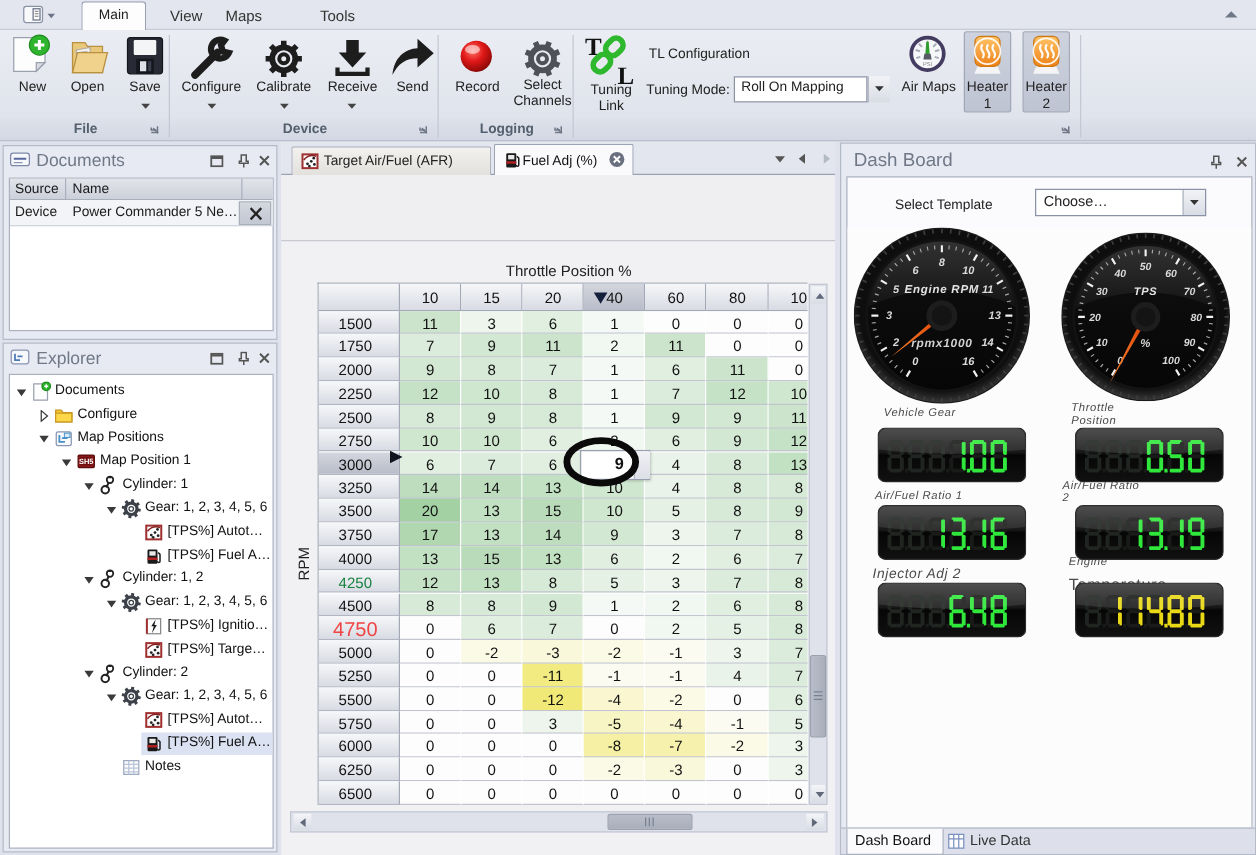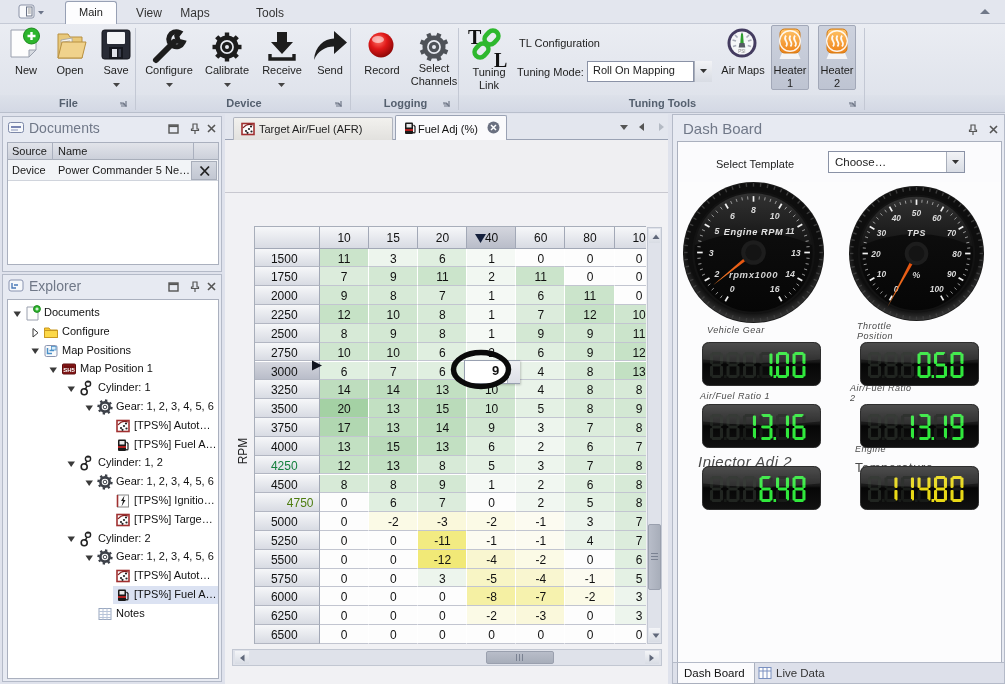--- a/index.html
+++ b/index.html
@@ -46,21 +46,20 @@
     </div>
 <div class="abs" style="left:350px;top:28px;width:1px;height:82px;background:#c3c8d4"></div>
 <div class="txt" style="left:353px;top:97px;width:105px;text-align:center;font-size:11px;font-weight:bold;color:#55606f">Logging</div>
 <div class="abs" style="left:442px;top:99px">
       <svg width="10" height="10">
         <path d="M2 3 L2 5 L6 5 M7 2 L7 7 L2 7" stroke="#707888" stroke-width="1.2" fill="none"></path>
         <path d="M3.5 3.5 L7.5 7.5" stroke="#707888" stroke-width="1.2"></path>
       </svg>
     </div>
 <div class="abs" style="left:458px;top:28px;width:1px;height:82px;background:#c3c8d4"></div>
-<div class="txt" style="left:461px;top:97px;width:403px;text-align:center;font-size:11px;font-weight:bold;color:#55606f">Tuning Tools</div>
 <div class="abs" style="left:848px;top:99px">
       <svg width="10" height="10">
         <path d="M2 3 L2 5 L6 5 M7 2 L7 7 L2 7" stroke="#707888" stroke-width="1.2" fill="none"></path>
         <path d="M3.5 3.5 L7.5 7.5" stroke="#707888" stroke-width="1.2"></path>
       </svg>
     </div>
 <div class="abs" style="left:864px;top:28px;width:1px;height:82px;background:#c3c8d4"></div>
 <div class="abs" style="left:8px;top:27px">
       <svg width="38" height="36">
 <path d="M3 3 L28 3 L28 23 L21 30 L3 30 Z" fill="#fdfdfd" stroke="#9aa0ae"></path>
@@ -617,20 +616,21 @@
       <svg width="8" height="10">
         <path d="M7 1 L2 5 L7 9 Z" fill="#555"></path>
       </svg>
     </div>
 <div class="abs" style="left:433px;top:8px">
       <svg width="8" height="10">
         <path d="M1 1 L6 5 L1 9 Z" fill="#b4bac4"></path>
       </svg>
     </div>
 <div class="abs" style="left:0;top:26px;width:443px;height:53px;background:#efeff2;border-bottom:1px solid #c8c8d0"></div>
+<div class="txt" style="left:60px;top:96px;width:340px;text-align:center;font-size:12px;color:#222">Throttle Position %</div>
 <div class="txt" style="left:5px;top:330px;font-size:12px;color:#222;transform:rotate(-90deg)">RPM</div>
 </div>
 <div class="abs" style="left:254.0px;top:226.0px;width:392.0px;height:417.9px;overflow:hidden;background:#fff;border-left:1px solid #a8aeba;border-top:1px solid #a8aeba">
 <div class="abs" style="left:0;top:0;width:64.5px;height:21.5px;background:linear-gradient(#f6f7f9,#d8dbe3);border-right:1px solid #a2a8b6;border-bottom:1px solid #a2a8b6"></div>
 <div class="abs" style="left:64.5px;top:0;width:49.2px;height:21.5px;background:linear-gradient(#f6f7f9,#d8dbe3);border-right:1px solid #a2a8b6;border-bottom:1px solid #a2a8b6"></div>
 <div class="txt" style="left:64.5px;top:4px;width:49.2px;text-align:center;font-size:12px;color:#111">10</div>
 <div class="abs" style="left:113.7px;top:0;width:49.2px;height:21.5px;background:linear-gradient(#f6f7f9,#d8dbe3);border-right:1px solid #a2a8b6;border-bottom:1px solid #a2a8b6"></div>
 <div class="txt" style="left:113.7px;top:4px;width:49.2px;text-align:center;font-size:12px;color:#111">15</div>
 <div class="abs" style="left:162.8px;top:0;width:49.2px;height:21.5px;background:linear-gradient(#f6f7f9,#d8dbe3);border-right:1px solid #a2a8b6;border-bottom:1px solid #a2a8b6"></div>
 <div class="txt" style="left:162.8px;top:4px;width:49.2px;text-align:center;font-size:12px;color:#111">20</div>
@@ -848,21 +848,21 @@
 <div class="txt" style="left:162.8px;top:250.5px;width:49.2px;text-align:center;font-size:12px;color:#111">9</div>
 <div class="abs" style="left:212.0px;top:247.5px;width:49.2px;height:18.8px;background:#f5f9f5;border-right:1px solid #fff;border-bottom:1px solid #c2c5d0"></div>
 <div class="txt" style="left:212.0px;top:250.5px;width:49.2px;text-align:center;font-size:12px;color:#111">1</div>
 <div class="abs" style="left:261.2px;top:247.5px;width:49.2px;height:18.8px;background:#f1f7f1;border-right:1px solid #fff;border-bottom:1px solid #c2c5d0"></div>
 <div class="txt" style="left:261.2px;top:250.5px;width:49.2px;text-align:center;font-size:12px;color:#111">2</div>
 <div class="abs" style="left:310.4px;top:247.5px;width:49.2px;height:18.8px;background:#e0efe0;border-right:1px solid #fff;border-bottom:1px solid #c2c5d0"></div>
 <div class="txt" style="left:310.4px;top:250.5px;width:49.2px;text-align:center;font-size:12px;color:#111">6</div>
 <div class="abs" style="left:359.5px;top:247.5px;width:49.2px;height:18.8px;background:#d7ead7;border-right:1px solid #fff;border-bottom:1px solid #c2c5d0"></div>
 <div class="txt" style="left:359.5px;top:250.5px;width:49.2px;text-align:center;font-size:12px;color:#111">8</div>
 <div class="abs" style="left:0;top:266.3px;width:64.5px;height:18.8px;background:linear-gradient(#f6f7f9,#d8dbe3);border-right:1px solid #a2a8b6;border-bottom:1px solid #b2b6c2"></div>
-<div class="txt" style="left:0;top:269.3px;width:58.5px;text-align:right;font-size:12px;color:#4d7c0f">4750</div>
+<div class="txt" style="left:0;top:269.3px;width:58.5px;text-align:center;font-size:16px;color:#ef4444">4750</div>
 <div class="abs" style="left:64.5px;top:266.3px;width:49.2px;height:18.8px;background:#fdfdfd;border-right:1px solid #fff;border-bottom:1px solid #c2c5d0"></div>
 <div class="txt" style="left:64.5px;top:269.3px;width:49.2px;text-align:center;font-size:12px;color:#111">0</div>
 <div class="abs" style="left:113.7px;top:266.3px;width:49.2px;height:18.8px;background:#e0efe0;border-right:1px solid #fff;border-bottom:1px solid #c2c5d0"></div>
 <div class="txt" style="left:113.7px;top:269.3px;width:49.2px;text-align:center;font-size:12px;color:#111">6</div>
 <div class="abs" style="left:162.8px;top:266.3px;width:49.2px;height:18.8px;background:#dcecdc;border-right:1px solid #fff;border-bottom:1px solid #c2c5d0"></div>
 <div class="txt" style="left:162.8px;top:269.3px;width:49.2px;text-align:center;font-size:12px;color:#111">7</div>
 <div class="abs" style="left:212.0px;top:266.3px;width:49.2px;height:18.8px;background:#fdfdfd;border-right:1px solid #fff;border-bottom:1px solid #c2c5d0"></div>
 <div class="txt" style="left:212.0px;top:269.3px;width:49.2px;text-align:center;font-size:12px;color:#111">0</div>
 <div class="abs" style="left:261.2px;top:266.3px;width:49.2px;height:18.8px;background:#f1f7f1;border-right:1px solid #fff;border-bottom:1px solid #c2c5d0"></div>
 <div class="txt" style="left:261.2px;top:269.3px;width:49.2px;text-align:center;font-size:12px;color:#111">2</div>
@@ -1376,21 +1376,21 @@
       <circle cx="67.5" cy="67.5" r="11.8125" fill="#1d1d1d"></circle>
       <circle cx="67.5" cy="67.5" r="7.7625" fill="#141414"></circle>
     </svg>
   </div>
 <div class="txt" style="left:707px;top:325px;font-size:9px;font-style:italic;color:#4a4a4a;letter-spacing:0.5px">Vehicle Gear</div>
 <div class="txt" style="left:857px;top:321px;font-size:9px;font-style:italic;color:#4a4a4a;letter-spacing:0.5px">Throttle</div>
 <div class="txt" style="left:857px;top:331px;font-size:9px;font-style:italic;color:#4a4a4a;letter-spacing:0.5px">Position</div>
 <div class="txt" style="left:700px;top:391px;font-size:9px;font-style:italic;color:#4a4a4a;letter-spacing:0.5px">Air/Fuel Ratio 1</div>
 <div class="txt" style="left:850px;top:383px;font-size:9px;font-style:italic;color:#4a4a4a;letter-spacing:0.5px">Air/Fuel Ratio</div>
 <div class="txt" style="left:850px;top:393px;font-size:9px;font-style:italic;color:#4a4a4a;letter-spacing:0.5px">2</div>
-<div class="txt" style="left:698px;top:453px;font-size:15px;font-style:italic;color:#4a4a4a;letter-spacing:0.5px">Injector Adj 2</div>
+<div class="txt" style="left:698px;top:453px;font-size:11px;font-style:italic;color:#4a4a4a;letter-spacing:0.5px">Injector Adj 2</div>
 <div class="txt" style="left:855px;top:444px;font-size:9px;font-style:italic;color:#4a4a4a;letter-spacing:0.5px">Engine</div>
 <div class="txt" style="left:855px;top:460px;font-size:13px;color:#4a4a4a;letter-spacing:0.5px">Temperature</div>
 <div class="abs" style="left:702px;top:342px;width:119px;height:44px">
     <svg width="119" height="44" viewBox="0 0 119 44" style="position:absolute;left:0;top:0">
       <defs>
         <linearGradient id="lgl140006735765088" x1="0" y1="0" x2="0" y2="1">
           <stop offset="0" stop-color="#3a3a3a"></stop>
           <stop offset="0.45" stop-color="#181818"></stop>
           <stop offset="0.5" stop-color="#060606"></stop>
           <stop offset="1" stop-color="#111111"></stop>

